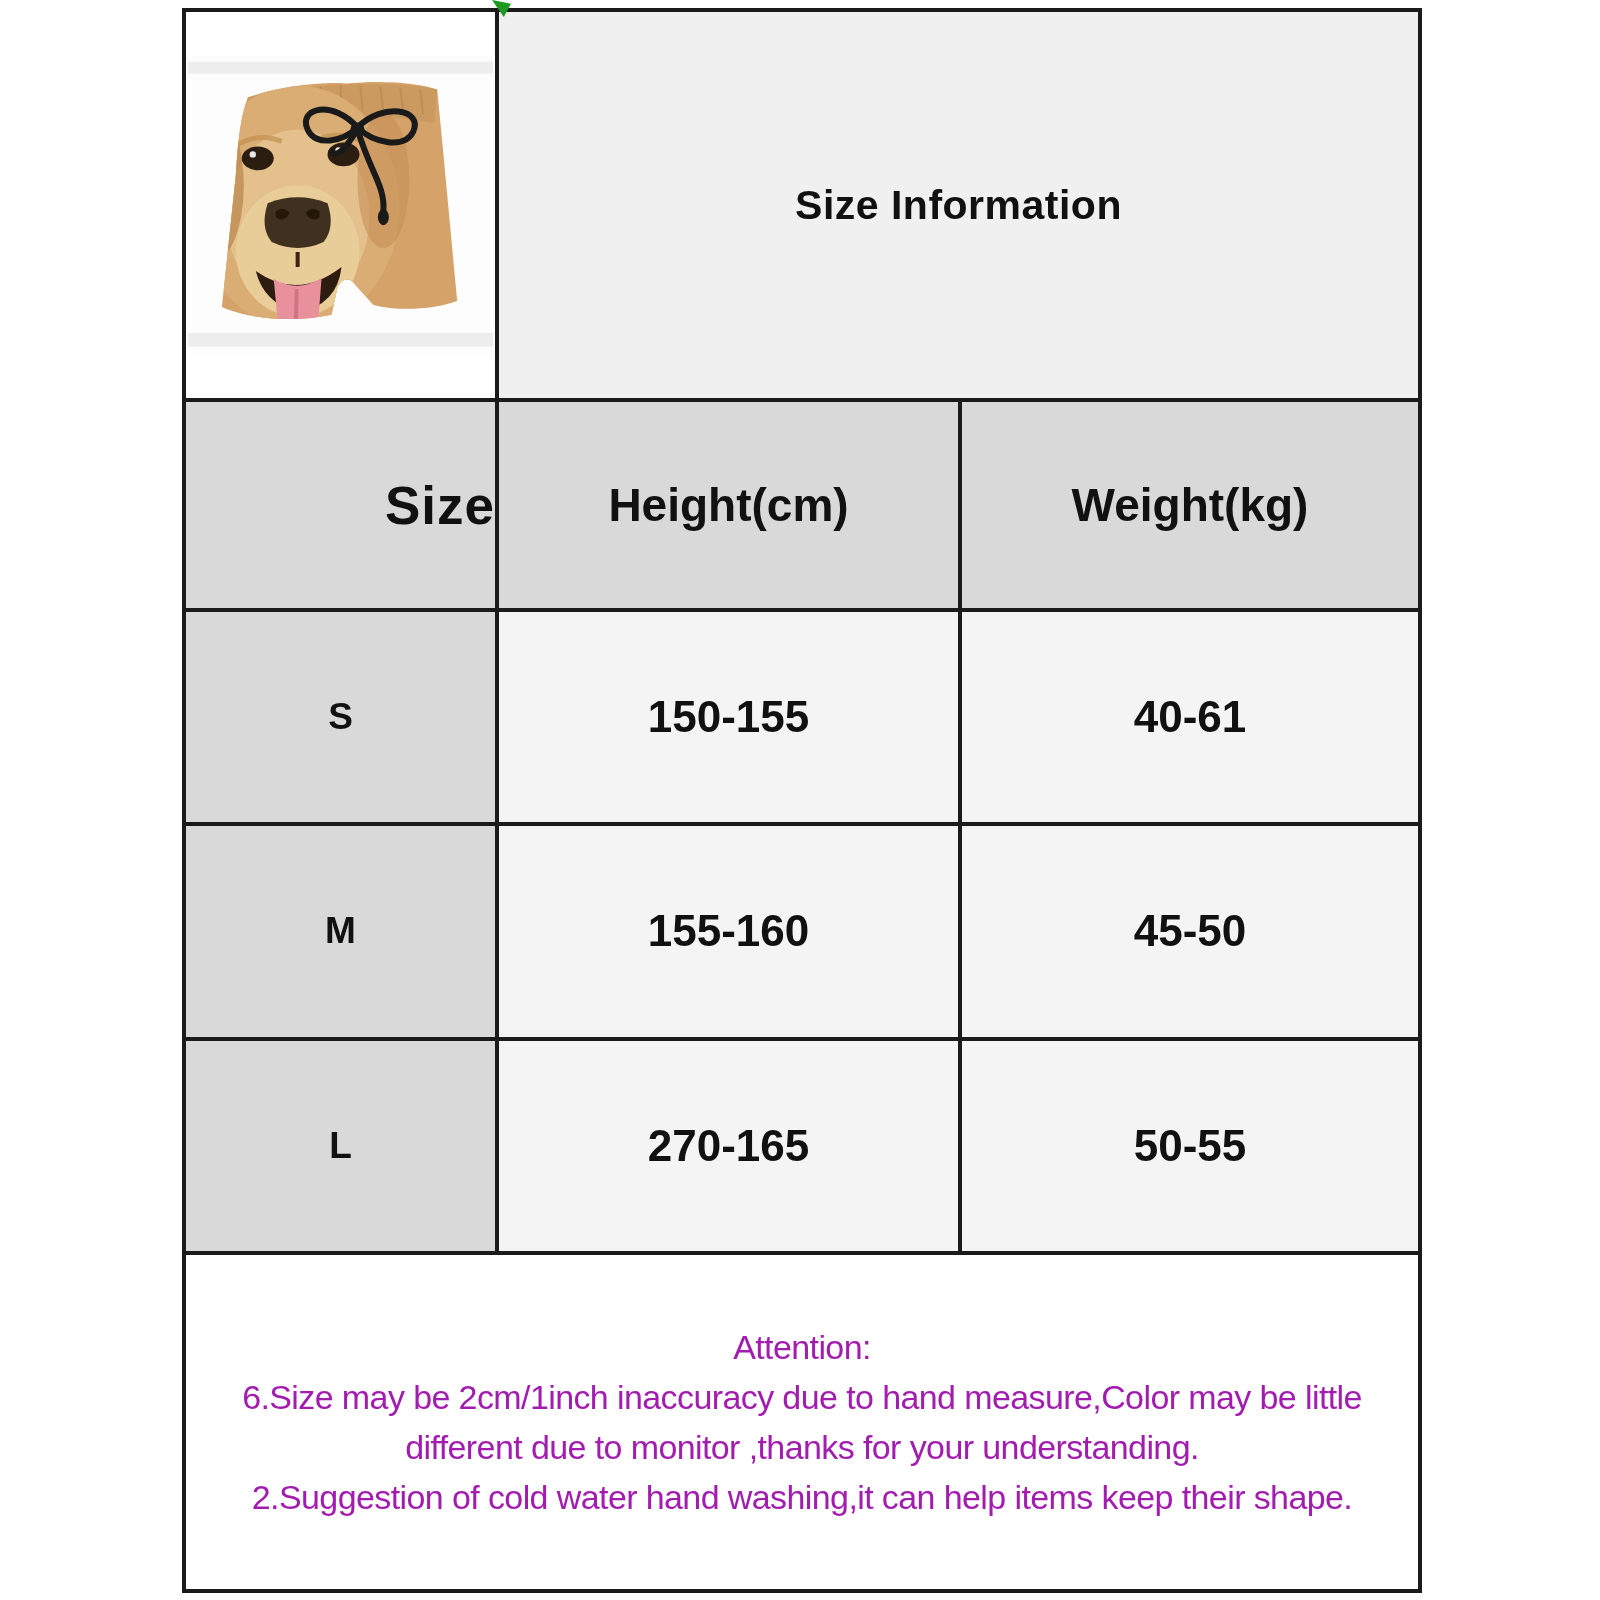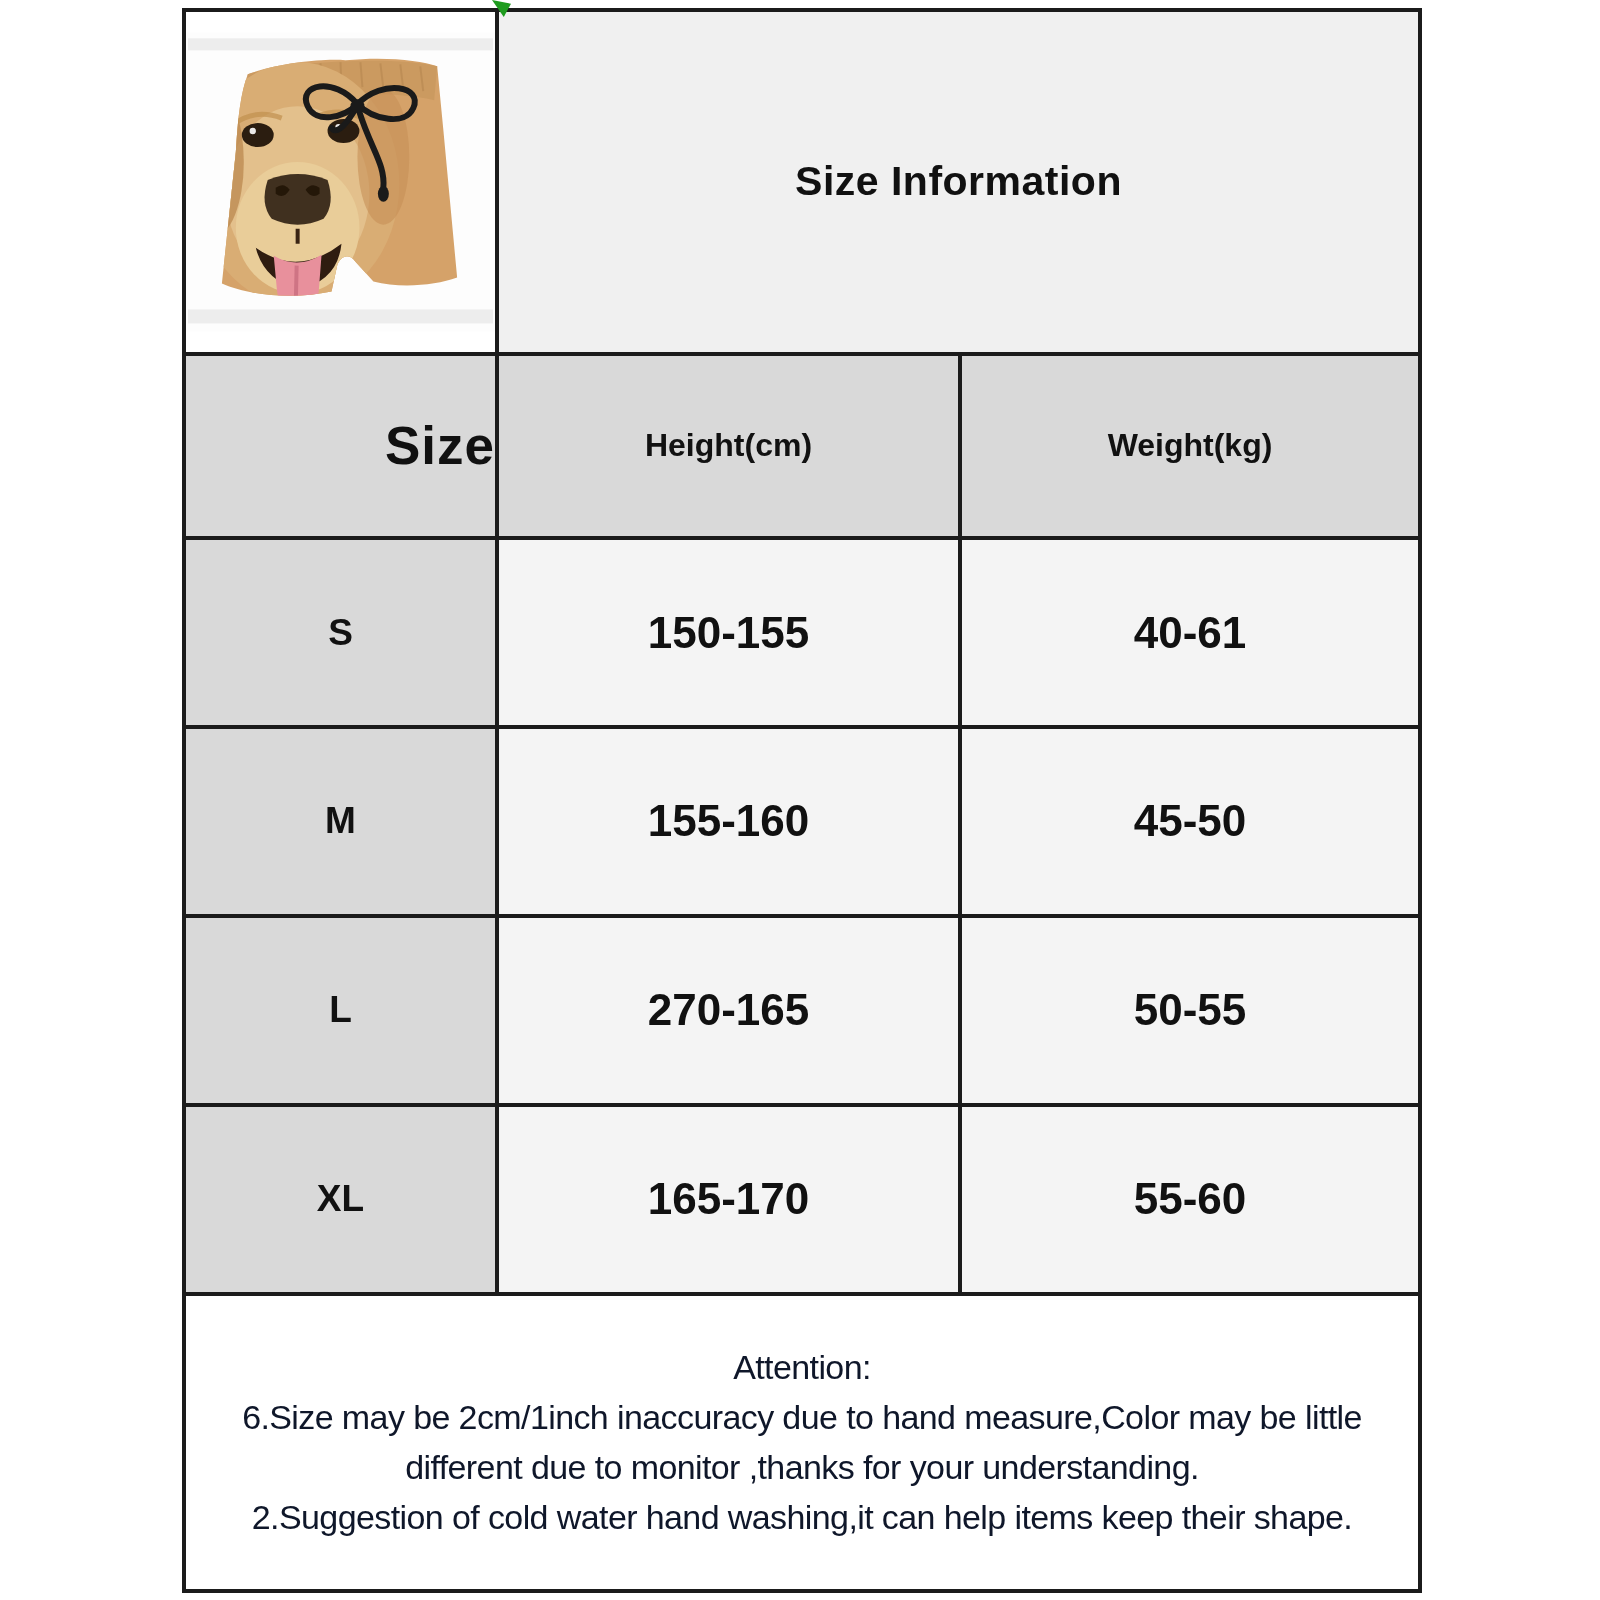--- a/index.html
+++ b/index.html
@@ -46,21 +46,21 @@
 
   td.title-cell {
     background: #f0f0f0;
     font-weight: bold;
     font-size: 41px;
     letter-spacing: 0.5px;
   }
   td.col-head {
     background: #d9d9d9;
     font-weight: bold;
-    font-size: 32px;
+    font-size: 46px;
   }
   td.col-head.size-head { font-size: 53px; letter-spacing: 1px; text-align: right; }
   td.size-label {
     background: #d9d9d9;
     font-weight: bold;
     font-size: 37px;
   }
   td.value-cell {
     background: #f4f4f4;
     font-weight: bold;
@@ -70,21 +70,21 @@
     background: #ffffff;
     text-align: left;
     vertical-align: top;
     padding: 10px 12px 0 12px;
   }
   .att-line {
     font-size: 34px;
     line-height: 50px;
     letter-spacing: -0.6px;
     white-space: nowrap;
-    color: #0f172a;
+    color: #a21caf;
   }
   
   .corner-marker {
     position: absolute;
     left: 492px; top: 0px;
     width: 19px; height: 17px;
     background: #1e9b1e;
     clip-path: polygon(0 0, 100% 22%, 62% 100%);
     z-index: 5;
   }
@@ -177,25 +177,20 @@
     <tr class="row-data">
       <td class="size-label">M</td>
       <td class="value-cell">155-160</td>
       <td class="value-cell">45-50</td>
     </tr>
     <tr class="row-data">
       <td class="size-label">L</td>
       <td class="value-cell">270-165</td>
       <td class="value-cell">50-55</td>
     </tr>
-    <tr class="row-data">
-      <td class="size-label">XL</td>
-      <td class="value-cell">165-170</td>
-      <td class="value-cell">55-60</td>
-    </tr>
 
     <tr class="row-att">
       <td class="attention-cell" colspan="3">
         <div class="att-line">Attention:</div>
         <div class="att-line">6.Size may be 2cm/1inch inaccuracy due to hand measure,Color may be little</div>
         <div class="att-line">different due to monitor ,thanks for your understanding.</div>
         <div class="att-line">2.Suggestion of cold water hand washing,it can help items keep their shape.</div>
       </td>
     </tr>
   </tbody>

